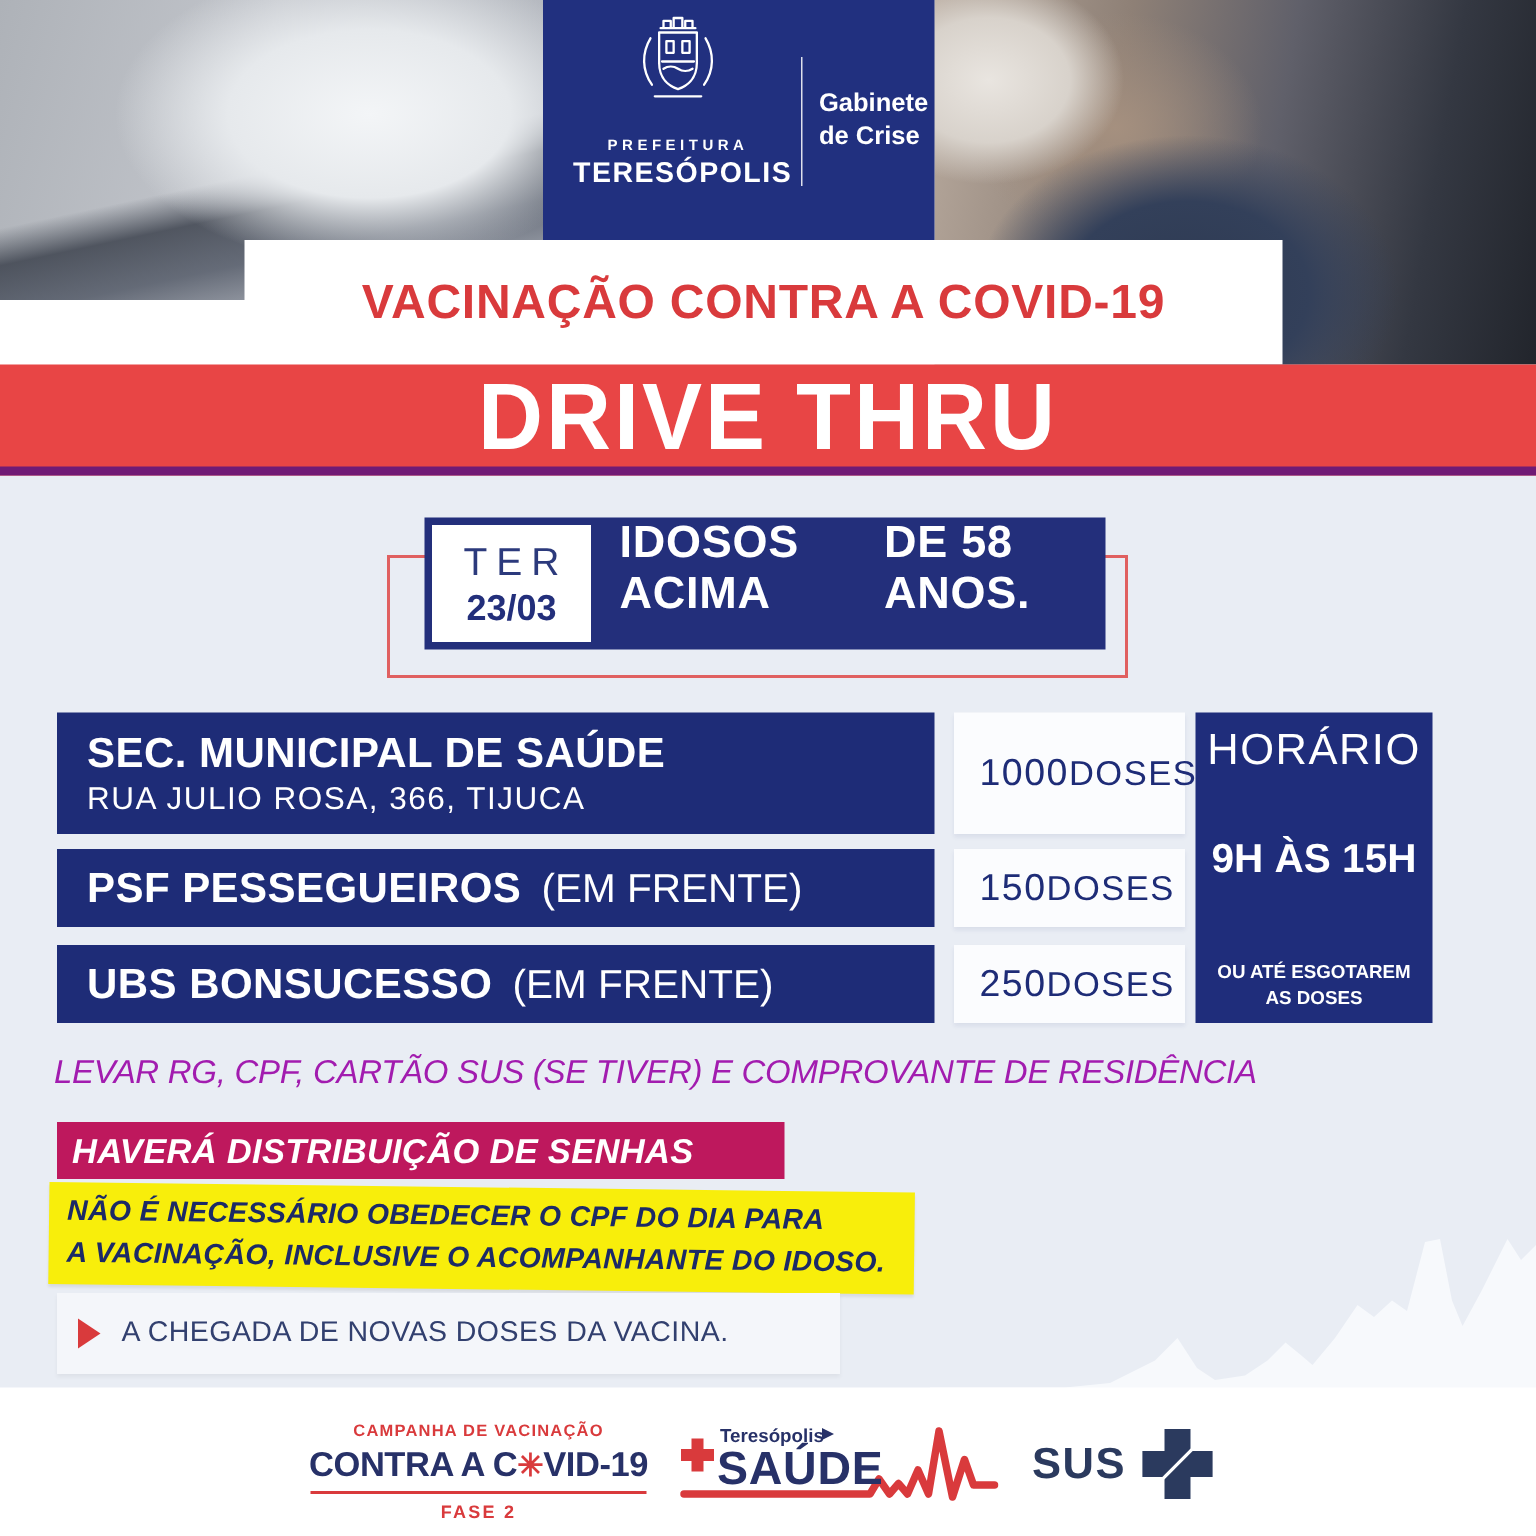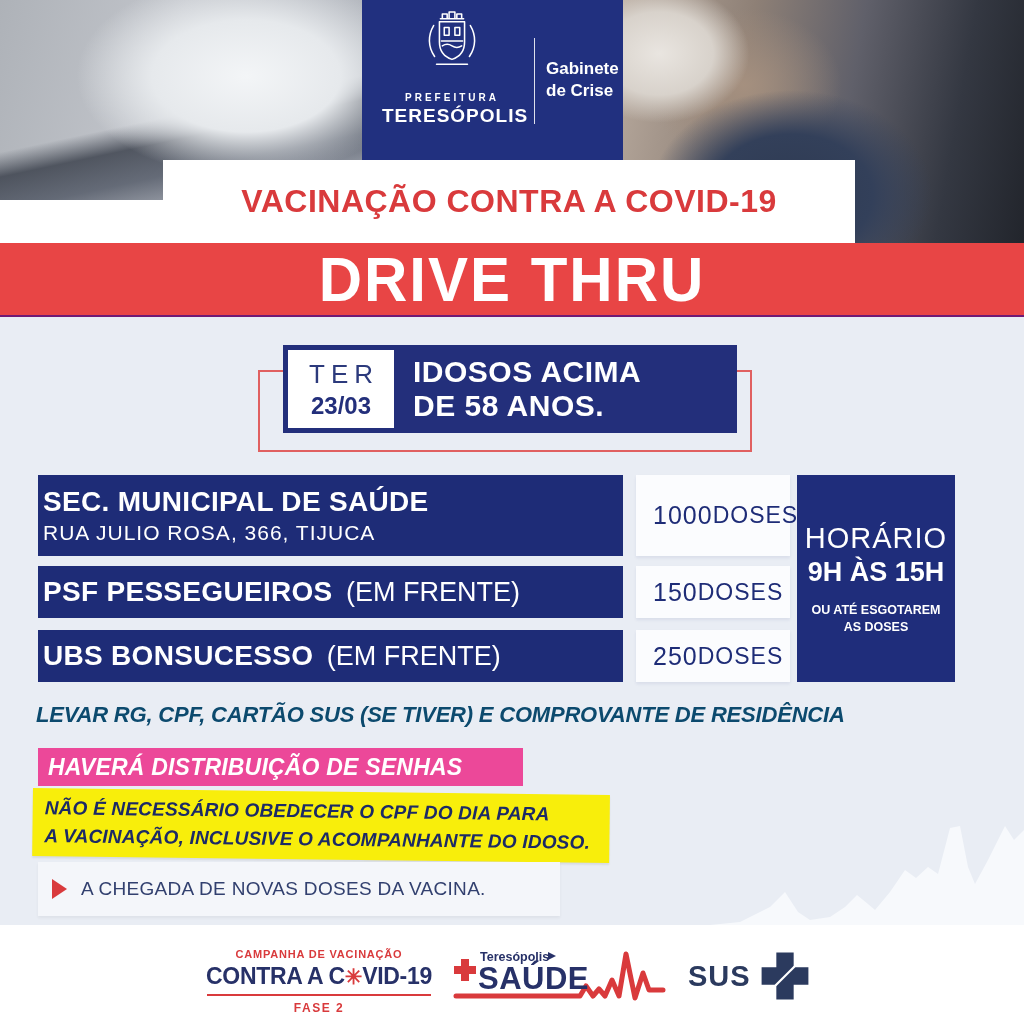--- a/index.html
+++ b/index.html
@@ -30,60 +30,60 @@
   .crest-wrap svg { display:block; margin:0 auto; }
   .agency-small { display:block; font-size:10px; font-weight:700; letter-spacing:3px; margin-top:20px; }
   .agency-large { display:block; font-size:19px; font-weight:800; letter-spacing:1px; margin-top:2px; }
   .header-divider { position:absolute; left:172px; top:38px; width:1px; height:86px; background:rgba(255,255,255,.85); }
   .unit-label { position:absolute; left:184px; top:58px; font-size:17px; font-weight:700; line-height:1.3; }
 
   
   .title-card { left:163px; top:160px; width:692px; height:83px; background:#ffffff; z-index:3;
     display:flex; align-items:center; justify-content:center; }
   .title-card .subtitle { color:#d93a3c; font-size:32px; font-weight:800; letter-spacing:.5px; }
-  .red-band { left:0; top:243px; width:1024px; height:74px; background:#e84545; border-bottom:2px solid #701a75; z-index:3;
+  .red-band { left:0; top:243px; width:1024px; height:74px; background:#e84545; border-bottom:6px solid #701a75; z-index:3;
     display:flex; align-items:center; justify-content:center; }
   .red-band .banner-text { color:#ffffff; font-size:60px; font-weight:900; letter-spacing:2px; transform:scaleY(1.05); }
 
   
   .date-outline { left:258px; top:370px; width:494px; height:82px; border:2px solid #e06060; z-index:3; }
   .date-box { left:283px; top:345px; width:454px; height:88px; background:#232f7b; z-index:4; display:flex; }
   .day-box { background:#ffffff; width:106px; margin:5px; display:flex; flex-direction:column; align-items:center; justify-content:center; }
   .day-box .weekday { color:#2c3a7c; font-size:26px; letter-spacing:6px; text-indent:6px; font-weight:500; }
   .day-box .date { color:#232f7b; font-size:24px; font-weight:800; margin-top:2px; }
-  .audience { flex:1; display:flex; flex-direction:column; justify-content:center; padding-left:14px; }
+  .audience { flex:1; display:flex; justify-content:center; padding-left:14px; }
   .audience div { color:#ffffff; font-size:30px; font-weight:800; line-height:1.12; letter-spacing:.5px; }
 
   
-  .loc-row { background:#1e2c77; color:#ffffff; z-index:3; display:flex; flex-direction:column; justify-content:center; padding-left:5px; }
+  .loc-row { background:#1e2c77; color:#ffffff; z-index:3; display:flex; flex-direction:column; justify-content:center; padding-left:20px; }
   .loc-row-1 { left:38px; top:475px; width:585px; height:81px; }
   .loc-row-2 { left:38px; top:566px; width:585px; height:52px; }
   .loc-row-3 { left:38px; top:630px; width:585px; height:52px; }
   .loc-name { font-size:28px; font-weight:800; letter-spacing:.3px; }
   .loc-note { font-size:27px; font-weight:400; margin-left:9px; }
   .loc-address { font-size:21px; font-weight:400; letter-spacing:1px; margin-top:3px; }
   .loc-row-1 .loc-address { display:block; }
   .dose-box { background:#fbfcfe; z-index:3; display:flex; align-items:center; justify-content:flex-start;
     padding:0 17px; color:#1e2c77; box-shadow:0 2px 3px rgba(30,44,119,.08); }
   .dose-box-1 { left:636px; top:475px; width:154px; height:81px; }
   .dose-box-2 { left:636px; top:566px; width:154px; height:52px; }
   .dose-box-3 { left:636px; top:630px; width:154px; height:52px; }
   .dose-num { font-size:25px; letter-spacing:1px; }
   .dose-unit { font-size:23px; letter-spacing:1px; }
 
   
   .hours-box { left:797px; top:475px; width:158px; height:207px; background:#1f2d7b; z-index:3;
-    color:#fff; display:flex; flex-direction:column; align-items:center; justify-content:center; text-align:center; }
+    color:#fff; display:flex; flex-direction:column; align-items:center; justify-content:center; text-align:center;gap:38px; }
   .h-title { font-size:29px; font-weight:400; letter-spacing:1px; }
   .h-range { font-size:27px; font-weight:800; margin-top:2px; }
   .h-note { font-size:12.5px; font-weight:800; line-height:1.35; margin-top:14px; }
 
   
-  .docs-note { left:36px; top:702px; width:962px; z-index:3; color:#0c4a6e; font-size:22px; font-weight:700; font-style:italic; letter-spacing:-.2px; }
-  .senhas-box { left:38px; top:748px; width:485px; height:38px; background:#ec4899; z-index:3;
+  .docs-note { left:36px; top:702px; width:962px; z-index:3; color:#a21caf; font-size:22px; font-weight:400; font-style:italic; letter-spacing:-.2px; }
+  .senhas-box { left:38px; top:748px; width:485px; height:38px; background:#be185d; z-index:3;
     display:flex; align-items:center; padding-left:10px; }
   .senhas-box span { color:#ffffff; font-size:23px; font-weight:900; font-style:italic; letter-spacing:.2px; }
   .yellow-box { left:33px; top:788px; width:577px; height:68px; background:#f8ee0b; z-index:3;
     transform:rotate(.7deg); transform-origin:left top; display:flex; flex-direction:column; justify-content:center; padding-left:12px;
     box-shadow:0 2px 2px rgba(0,0,0,.08); }
   .yellow-box div { color:#1c2a66; font-size:19px; font-weight:900; font-style:italic; line-height:1.5; letter-spacing:.2px; }
   .dates-box { left:38px; top:862px; width:522px; height:54px; background:#f4f6fa; z-index:3;
     display:flex; align-items:center; gap:14px; padding-left:14px; box-shadow:0 2px 3px rgba(0,0,0,.05); }
   .play-triangle { width:0; height:0; border-left:15px solid #d93a3c; border-top:10px solid transparent; border-bottom:10px solid transparent; }
   .dates-text { color:#32406f; font-size:19px; font-weight:500; line-height:1.35; letter-spacing:.3px; }

